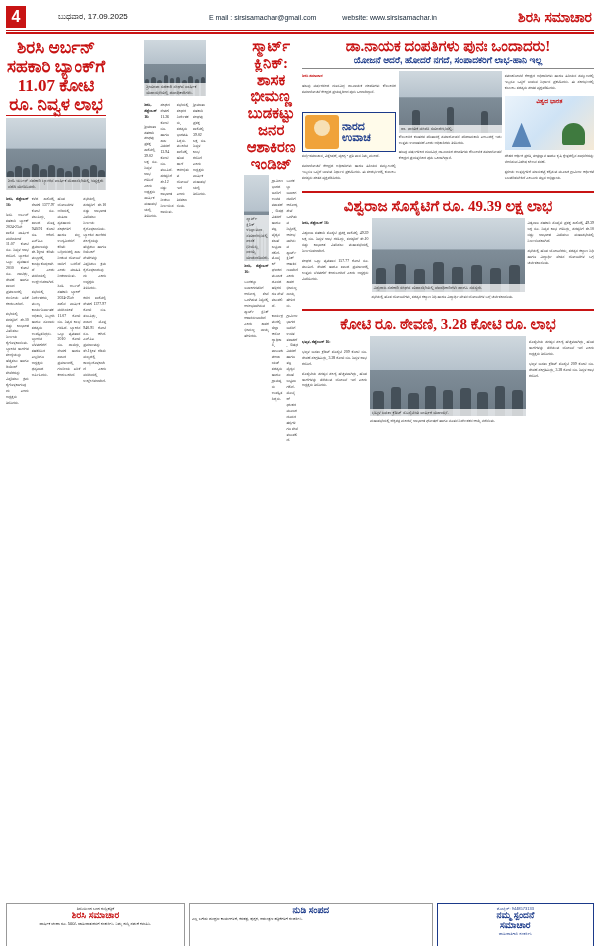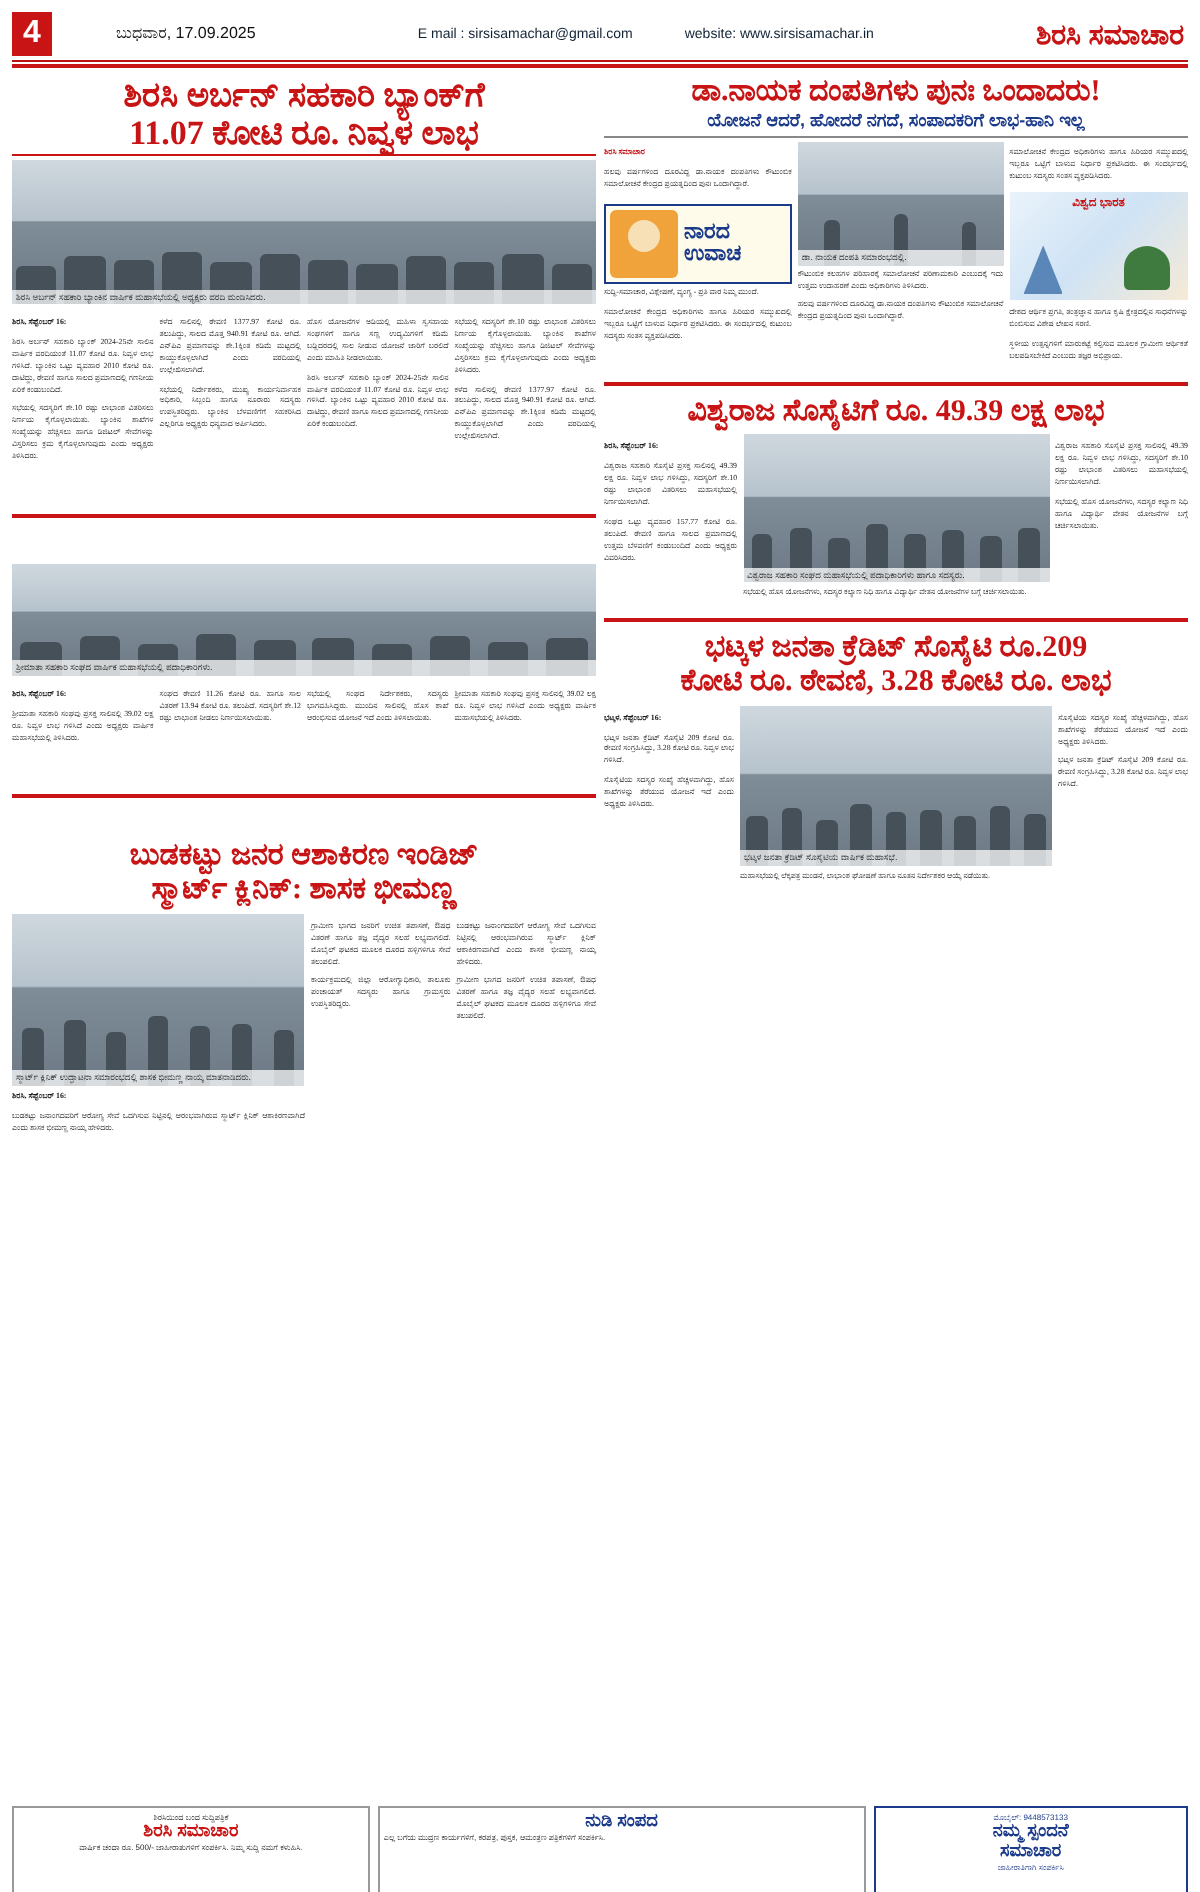--- a/index.html
+++ b/index.html
@@ -15,21 +15,21 @@
   .pagenum{width:20px;height:22px;background:#c81414;color:#fff;font-size:16px;font-weight:bold;
     display:flex;align-items:center;justify-content:center;margin-right:4px;}
   .mast-date{font-size:8px;color:#111;white-space:nowrap;margin-left:28px;}
   .mast-mid{flex:1;display:flex;justify-content:center;gap:26px;align-items:center;}
   .mast-mid span{font-size:7px;color:#123;}
   .mast-logo{color:#c81414;font-size:14px;font-weight:bold;white-space:nowrap;padding-right:2px;}
   .mast-rule{height:2px;background:#c81414;margin-top:1px;}
 
   
   .content{display:flex;gap:4px;margin-top:4px;height:862px;}
-  .left-zone{width:292px;display:flex;flex-direction:column;gap:19px;}
+  .left-zone{width:292px;display:flex;flex-direction:row;gap:19px;}
   .right-zone{width:292px;display:flex;flex-direction:column;gap:3px;}
 
   .headline{
     color:#c81414;font-weight:bold;text-align:center;line-height:1.12;
     font-family:"Liberation Serif", serif;
   }
   .h-xl{font-size:17px;}
   .h-lg{font-size:15px;}
   .h-md{font-size:13px;}
   .subhead{color:#1b3a8a;font-size:9px;font-weight:bold;text-align:center;line-height:1.2;}
@@ -178,22 +178,22 @@
           </div>
           <div class="col">
             <p class="body k">ಶ್ರೀಮಾತಾ ಸಹಕಾರಿ ಸಂಘವು ಪ್ರಸಕ್ತ ಸಾಲಿನಲ್ಲಿ 39.02 ಲಕ್ಷ ರೂ. ನಿವ್ವಳ ಲಾಭ ಗಳಿಸಿದೆ ಎಂದು ಅಧ್ಯಕ್ಷರು ವಾರ್ಷಿಕ ಮಹಾಸಭೆಯಲ್ಲಿ ತಿಳಿಸಿದರು.</p>
           </div>
         </div>
       </div>
 
       <div class="rulebar"></div>
 
       <div>
+        <div class="headline h-lg">ಸ್ಮಾರ್ಟ್ ಕ್ಲಿನಿಕ್: ಶಾಸಕ ಭೀಮಣ್ಣ</div>
         <div class="headline h-lg">ಬುಡಕಟ್ಟು ಜನರ ಆಶಾಕಿರಣ ಇಂಡಿಜ್</div>
-        <div class="headline h-lg">ಸ್ಮಾರ್ಟ್ ಕ್ಲಿನಿಕ್: ಶಾಸಕ ಭೀಮಣ್ಣ</div>
         <div class="cols" style="margin-top:3px;">
           <div class="col" style="flex:2.1">
             <div class="photo people" style="height:86px;">
               <div class="ph-figs">
                 <i style="height:58%"></i>
                   <i style="height:66%"></i>
                   <i style="height:54%"></i>
                   <i style="height:70%"></i>
                 <i style="height:60%"></i>
                   <i style="height:63%"></i>
@@ -219,21 +219,21 @@
     <div class="right-zone">
 
       <div>
         <div class="headline h-lg">ಡಾ.ನಾಯಕ ದಂಪತಿಗಳು ಪುನಃ ಒಂದಾದರು!</div>
         <div class="subhead">ಯೋಜನೆ ಆದರೆ, ಹೋದರೆ ನಗದೆ, ಸಂಪಾದಕರಿಗೆ ಲಾಭ-ಹಾನಿ ಇಲ್ಲ</div>
         <div class="thinrule"></div>
         <div class="cols">
           <div class="col" style="flex:1.05">
             <p class="body k"><span class="lead red">ಶಿರಸಿ ಸಮಾಚಾರ</span></p>
             <p class="body k">ಹಲವು ವರ್ಷಗಳಿಂದ ದೂರವಿದ್ದ ಡಾ.ನಾಯಕ ದಂಪತಿಗಳು ಕೌಟುಂಬಿಕ ಸಮಾಲೋಚನೆ ಕೇಂದ್ರದ ಪ್ರಯತ್ನದಿಂದ ಪುನಃ ಒಂದಾಗಿದ್ದಾರೆ.</p>
-            <div class="narada" style="margin-top:6px;">
+            <div class="narada" style="margin-top:16px;">
               <div class="nicon"></div>
               <div>
                 <div class="ntitle">ನಾರದ</div>
                 <div class="ntitle">ಉವಾಚ</div>
               </div>
             </div>
             <p class="body k" style="margin-top:2px;">ಸುದ್ದಿ-ಸಮಾಚಾರ, ವಿಶ್ಲೇಷಣೆ, ವ್ಯಂಗ್ಯ - ಪ್ರತಿ ವಾರ ನಿಮ್ಮ ಮುಂದೆ.</p>
             <p class="body k">ಸಮಾಲೋಚನೆ ಕೇಂದ್ರದ ಅಧಿಕಾರಿಗಳು ಹಾಗೂ ಹಿರಿಯರ ಸಮ್ಮುಖದಲ್ಲಿ ಇಬ್ಬರೂ ಒಟ್ಟಿಗೆ ಬಾಳುವ ನಿರ್ಧಾರ ಪ್ರಕಟಿಸಿದರು. ಈ ಸಂದರ್ಭದಲ್ಲಿ ಕುಟುಂಬ ಸದಸ್ಯರು ಸಂತಸ ವ್ಯಕ್ತಪಡಿಸಿದರು.</p>
           </div>
           <div class="col" style="flex:1.15">
@@ -288,21 +288,20 @@
           <div class="col">
             <p class="body k">ವಿಶ್ವರಾಜ ಸಹಕಾರಿ ಸೊಸೈಟಿ ಪ್ರಸಕ್ತ ಸಾಲಿನಲ್ಲಿ 49.39 ಲಕ್ಷ ರೂ. ನಿವ್ವಳ ಲಾಭ ಗಳಿಸಿದ್ದು, ಸದಸ್ಯರಿಗೆ ಶೇ.10 ರಷ್ಟು ಲಾಭಾಂಶ ವಿತರಿಸಲು ಮಹಾಸಭೆಯಲ್ಲಿ ನಿರ್ಣಯಿಸಲಾಗಿದೆ.</p>
             <p class="body k">ಸಭೆಯಲ್ಲಿ ಹೊಸ ಯೋಜನೆಗಳು, ಸದಸ್ಯರ ಕಲ್ಯಾಣ ನಿಧಿ ಹಾಗೂ ವಿದ್ಯಾರ್ಥಿ ವೇತನ ಯೋಜನೆಗಳ ಬಗ್ಗೆ ಚರ್ಚಿಸಲಾಯಿತು.</p>
           </div>
         </div>
       </div>
 
       <div class="rulebar"></div>
 
       <div>
-        <div class="headline h-lg">ಭಟ್ಕಳ ಜನತಾ ಕ್ರೆಡಿಟ್ ಸೊಸೈಟಿ ರೂ.209</div>
         <div class="headline h-lg">ಕೋಟಿ ರೂ. ಠೇವಣಿ, 3.28 ಕೋಟಿ ರೂ. ಲಾಭ</div>
         <div class="cols" style="margin-top:3px;">
           <div class="col">
             <p class="body k"><span class="lead">ಭಟ್ಕಳ, ಸೆಪ್ಟೆಂಬರ್ 16:</span></p>
             <p class="body k">ಭಟ್ಕಳ ಜನತಾ ಕ್ರೆಡಿಟ್ ಸೊಸೈಟಿ 209 ಕೋಟಿ ರೂ. ಠೇವಣಿ ಸಂಗ್ರಹಿಸಿದ್ದು, 3.28 ಕೋಟಿ ರೂ. ನಿವ್ವಳ ಲಾಭ ಗಳಿಸಿದೆ.</p>
             <p class="body k">ಸೊಸೈಟಿಯ ಸದಸ್ಯರ ಸಂಖ್ಯೆ ಹೆಚ್ಚಳವಾಗಿದ್ದು, ಹೊಸ ಶಾಖೆಗಳನ್ನು ತೆರೆಯುವ ಯೋಜನೆ ಇದೆ ಎಂದು ಅಧ್ಯಕ್ಷರು ತಿಳಿಸಿದರು.</p>
           </div>
           <div class="col" style="flex:2.4">
             <div class="photo people" style="height:80px;">
               <div class="ph-figs">

